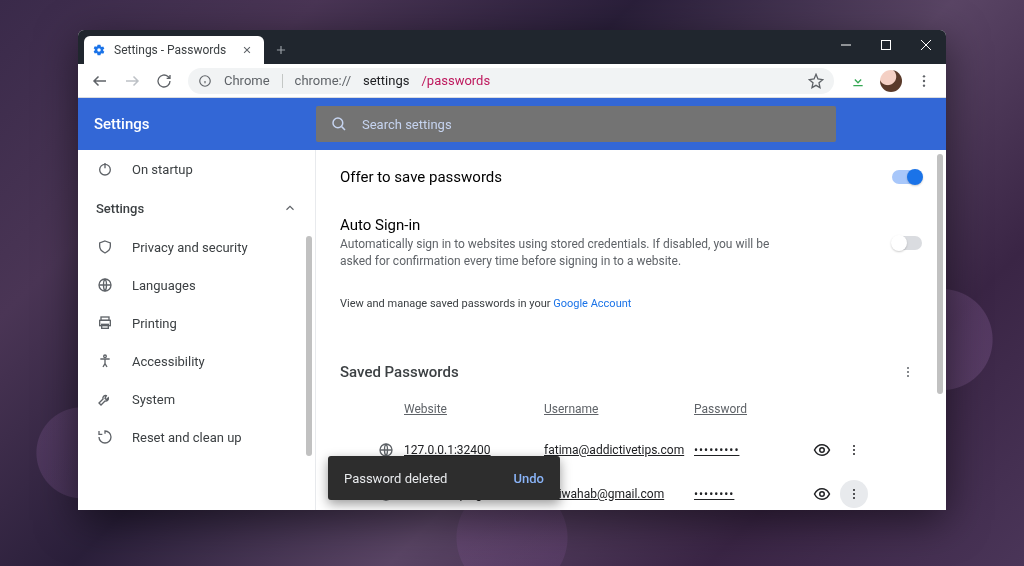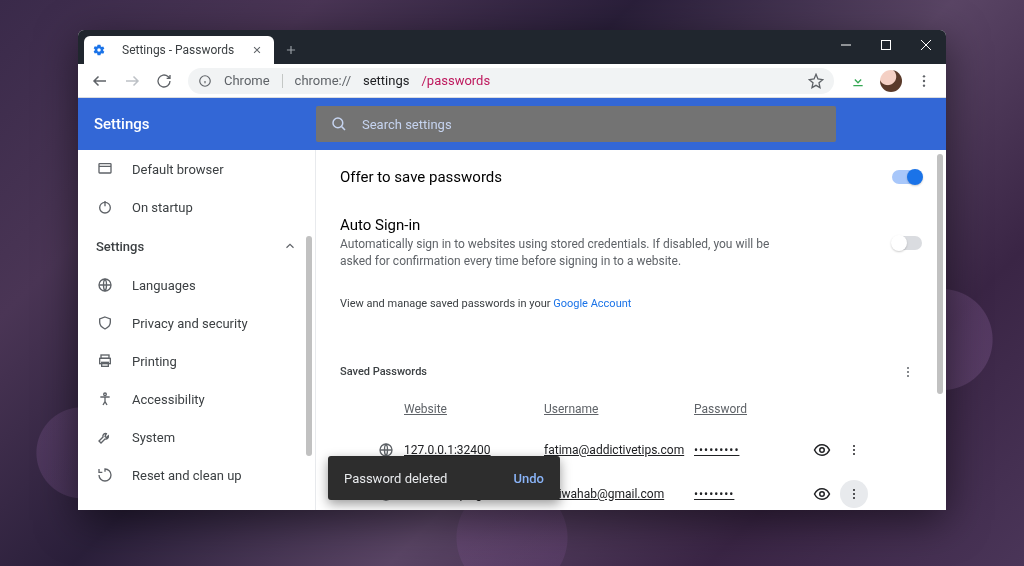--- a/index.html
+++ b/index.html
@@ -34,21 +34,21 @@
     padding-left: 6px;
     position: relative;
   }
   .tab {
     height: 28px;
     background: #fff;
     border-radius: 6px 6px 0 0;
     display: flex; align-items: center;
     padding: 0 10px 0 8px;
     min-width: 180px;
-    gap: 16px;
+    gap: 8px;
   }
   .tab-favicon {
     width: 14px; height: 14px;
     color: #1a73e8;
     display: flex; align-items: center; justify-content: center;
   }
   .tab-title { font-size: 12px; color: #3c4043; flex: 1; white-space: nowrap; overflow: hidden; }
   .tab-close { width: 14px; height: 14px; color: #5f6368; cursor: pointer; display:flex;align-items:center;justify-content:center;}
   .new-tab {
     width: 26px; height: 26px;
@@ -165,21 +165,21 @@
   .toggle { width:30px;height:14px;border-radius:7px;position:relative;cursor:pointer;}
   .toggle .knob{position:absolute;width:16px;height:16px;border-radius:50%;top:-1px;box-shadow:0 1px 2px rgba(0,0,0,0.2);}
   .toggle.on{background:#a8c7fa;} .toggle.on .knob{right:-1px;background:#1a73e8;}
   .toggle.off{background:#dadce0;} .toggle.off .knob{left:-1px;background:#fff;}
   .link { color:#1a73e8; }
   .section-gap { height: 22px; }
   .saved-header {
     display:flex;align-items:center;justify-content:space-between;
     padding: 4px 0 10px 0;
   }
-  .saved-title { font-size:11px;color:#3c4043;font-weight:500;}
+  .saved-title { font-size:15px;color:#3c4043;font-weight:500;}
   .kebab { width:28px;height:28px;border-radius:50%;display:flex;align-items:center;justify-content:center;color:#5f6368;cursor:pointer;}
   .kebab.hover { background:#e8eaed; }
   .pw-table { width:100%; }
   .pw-head { display:grid;grid-template-columns: 36px 140px 150px 110px 36px 36px; gap:0; padding:6px 0 12px 0;}
   .pw-head span, .pw-row span { font-size:12px;text-decoration:underline; }
   .pw-head span { color:#5f6368; }
   .pw-row { display:grid;grid-template-columns: 36px 140px 150px 110px 36px 36px; align-items:center; height:44px; }
   .pw-row .site-icon { color:#5f6368;display:flex;align-items:center;justify-content:center;}
   .pw-row span { color:#202124; white-space:nowrap;overflow:hidden;text-overflow:ellipsis;}
   .pw-dots { letter-spacing: 1px; }
@@ -308,61 +308,52 @@
         <input placeholder="Search settings" style="">
       </div>
     </div>
 
     <div class="main-area">
 
       <div class="sidebar">
         <div class="sb-item">
           <span class="ic">
               <svg width="16" height="16" viewBox="0 0 24 24" fill="none" stroke="currentColor" stroke-width="2">
-                <rect x="3" y="4" width="18" height="14" rx="1"></rect>
-                <path d="M3 8h18"></path>
-              </svg>
-            </span>
-          <span>Default browser</span>
-        </div>
-        <div class="sb-item">
-          <span class="ic">
-              <svg width="16" height="16" viewBox="0 0 24 24" fill="none" stroke="currentColor" stroke-width="2">
                 <circle cx="12" cy="13" r="8"></circle>
                 <path d="M12 3v8"></path>
               </svg>
             </span>
           <span>On startup</span>
         </div>
 
         <div class="sb-section-header">
           <span>Settings</span>
           <span>
               <svg width="14" height="14" viewBox="0 0 24 24" fill="none" stroke="#5f6368" stroke-width="2">
                 <path d="M6 15l6-6 6 6"></path>
               </svg>
             </span>
         </div>
 
         <div class="sb-item">
           <span class="ic">
               <svg width="16" height="16" viewBox="0 0 24 24" fill="none" stroke="currentColor" stroke-width="2">
+                <path d="M12 3l8 3v5c0 5-3.5 8-8 10-4.5-2-8-5-8-10V6z"></path>
+              </svg>
+            </span>
+          <span>Privacy and security</span>
+        </div>
+        <div class="sb-item">
+          <span class="ic">
+              <svg width="16" height="16" viewBox="0 0 24 24" fill="none" stroke="currentColor" stroke-width="2">
                 <circle cx="12" cy="12" r="9"></circle>
                 <path d="M3 12h18M12 3c3 3 3 15 0 18M12 3c-3 3-3 15 0 18"></path>
               </svg>
             </span>
           <span>Languages</span>
-        </div>
-        <div class="sb-item">
-          <span class="ic">
-              <svg width="16" height="16" viewBox="0 0 24 24" fill="none" stroke="currentColor" stroke-width="2">
-                <path d="M12 3l8 3v5c0 5-3.5 8-8 10-4.5-2-8-5-8-10V6z"></path>
-              </svg>
-            </span>
-          <span>Privacy and security</span>
         </div>
         <div class="sb-item">
           <span class="ic">
               <svg width="16" height="16" viewBox="0 0 24 24" fill="none" stroke="currentColor" stroke-width="2">
                 <rect x="6" y="3" width="12" height="5"></rect>
                 <rect x="4" y="8" width="16" height="8"></rect>
                 <rect x="7" y="14" width="10" height="6"></rect>
               </svg>
             </span>
           <span>Printing</span>

